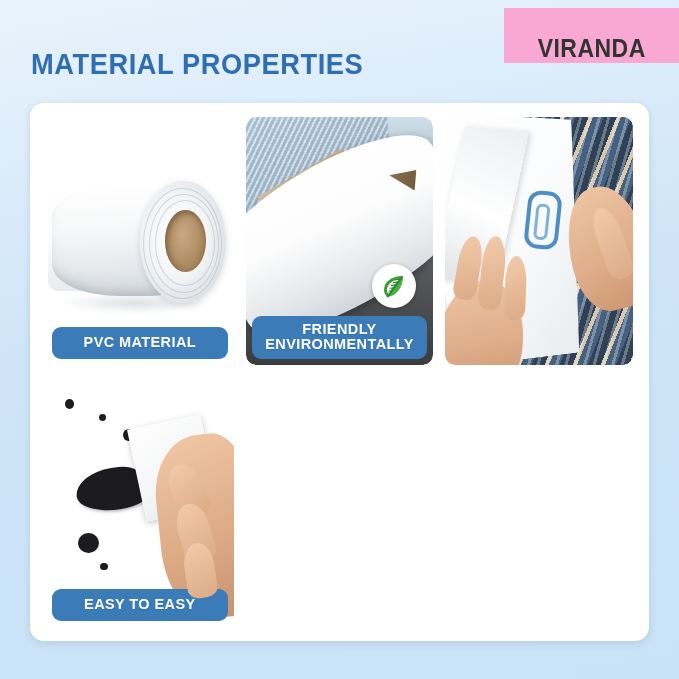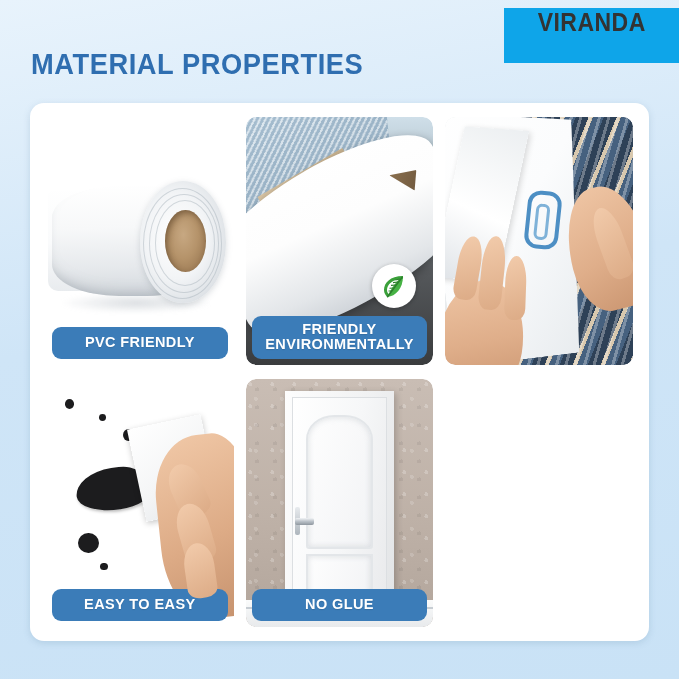--- a/index.html
+++ b/index.html
@@ -15,23 +15,23 @@
     position: relative;
   }
 
   
   .brand-badge {
     position: absolute;
     top: 8px;
     right: 0;
     width: 175px;
     height: 55px;
-    background: #0ea5e9;
+    background: #f9a8d4;
     display: flex;
-    align-items: flex-start;
+    align-items: flex-end;
     justify-content: center;
   }
   .brand-badge .brand-text {
     font-size: 25px;
     font-weight: bold;
     letter-spacing: 0.5px;
     color: #333333;
     transform: scaleX(0.92);
     font-family: "Liberation Sans", sans-serif;
   }
@@ -496,21 +496,21 @@
         <div class="roll-shadow"></div>
         <div class="roll-sheet"></div>
         <div class="roll-body"></div>
         <div class="roll-edge"></div>
         <div class="roll-ring r1"></div>
         <div class="roll-ring r2"></div>
         <div class="roll-ring r3"></div>
         <div class="roll-core"></div>
         <div class="roll-core-inner"></div>
       </div>
-      <div class="tile-label">PVC FRIENDLY</div>
+      <div class="tile-label">PVC MATERIAL</div>
     </div>
 
     <div class="tile">
       <div class="tile-photo eco-bg">
         <div class="eco-print"></div>
         <div class="eco-sand"></div>
         <div class="eco-rail"></div>
         <div class="eco-post p1"></div>
         <div class="eco-post p2"></div>
         <div class="eco-roll"></div>
@@ -556,32 +556,15 @@
         <div class="stain" style="left:29%; top:74%; width:4%;  height:3%;"></div>
         <div class="clean-hand"></div>
         <div class="wipe-cloth"></div>
         <div class="finger cf1"></div>
         <div class="finger cf2"></div>
         <div class="finger cf3"></div>
       </div>
       <div class="tile-label">EASY TO EASY</div>
     </div>
 
-    <div class="tile">
-      <div class="tile-photo door-bg">
-        <div class="wall-tex"></div>
-        <div class="baseboard">
-          <div class="baseboard-line"></div>
-        </div>
-        <div class="door-frame">
-          <div class="door-leaf">
-            <div class="panel-top"></div>
-            <div class="panel-bottom"></div>
-            <div class="door-escutcheon"></div>
-            <div class="door-handle"></div>
-          </div>
-        </div>
-      </div>
-      <div class="tile-label">NO GLUE</div>
-    </div>
 
   </div>
 </div>
 
 </body></html>

